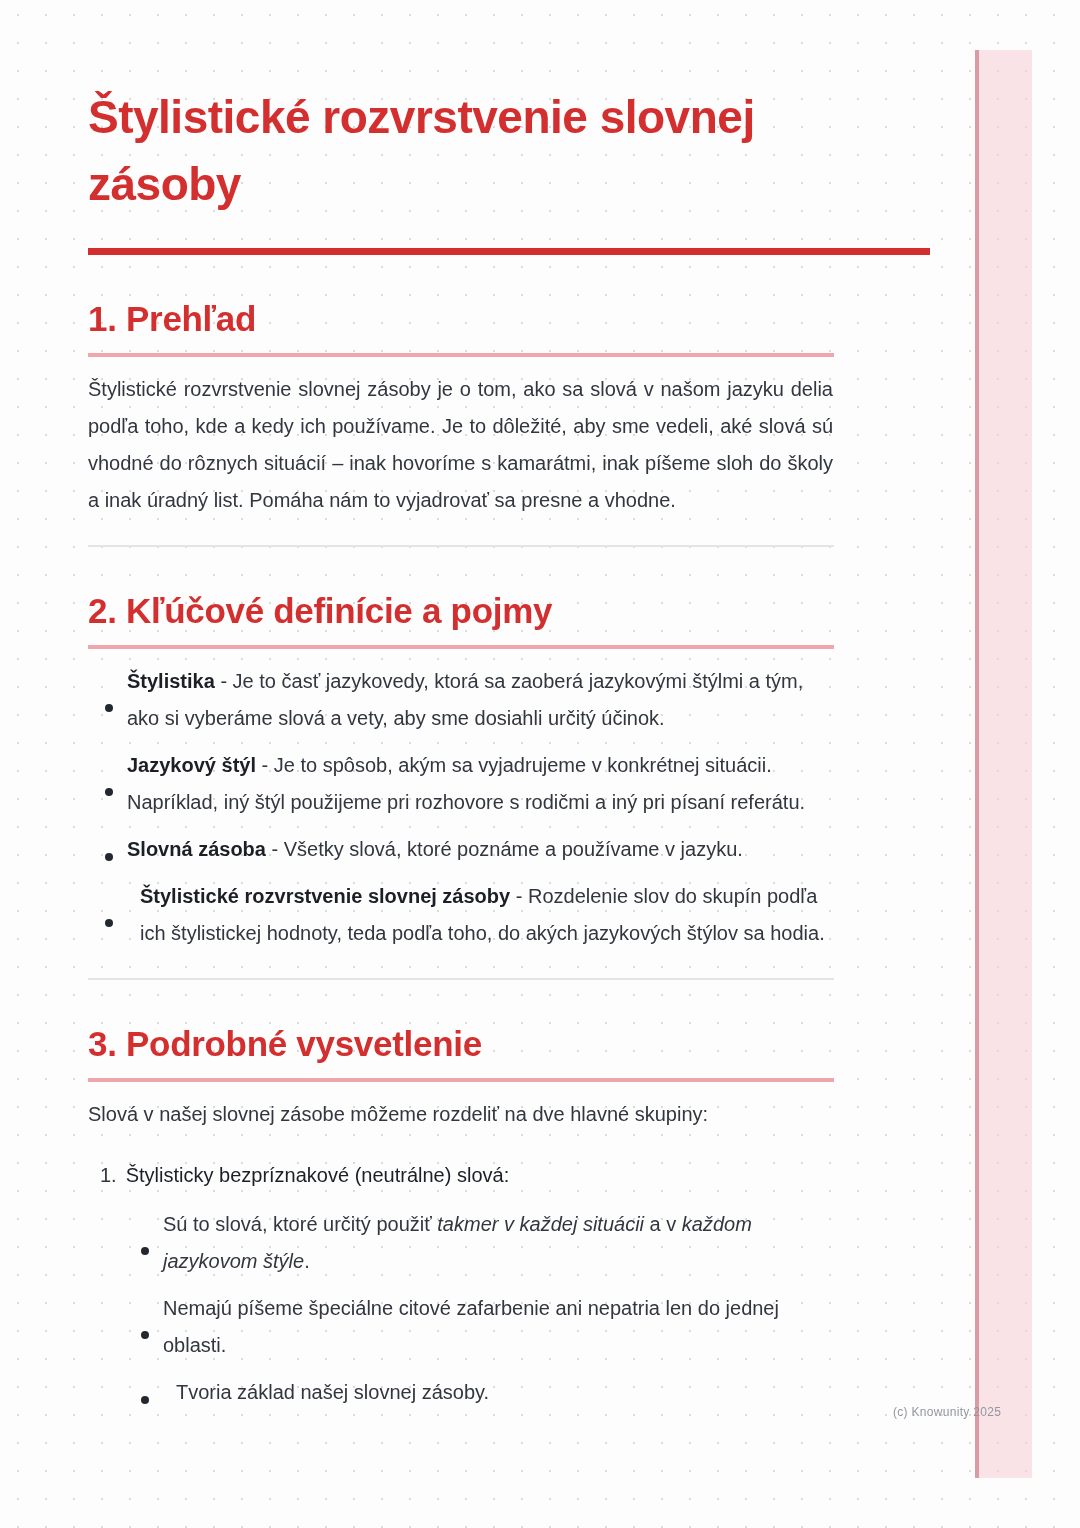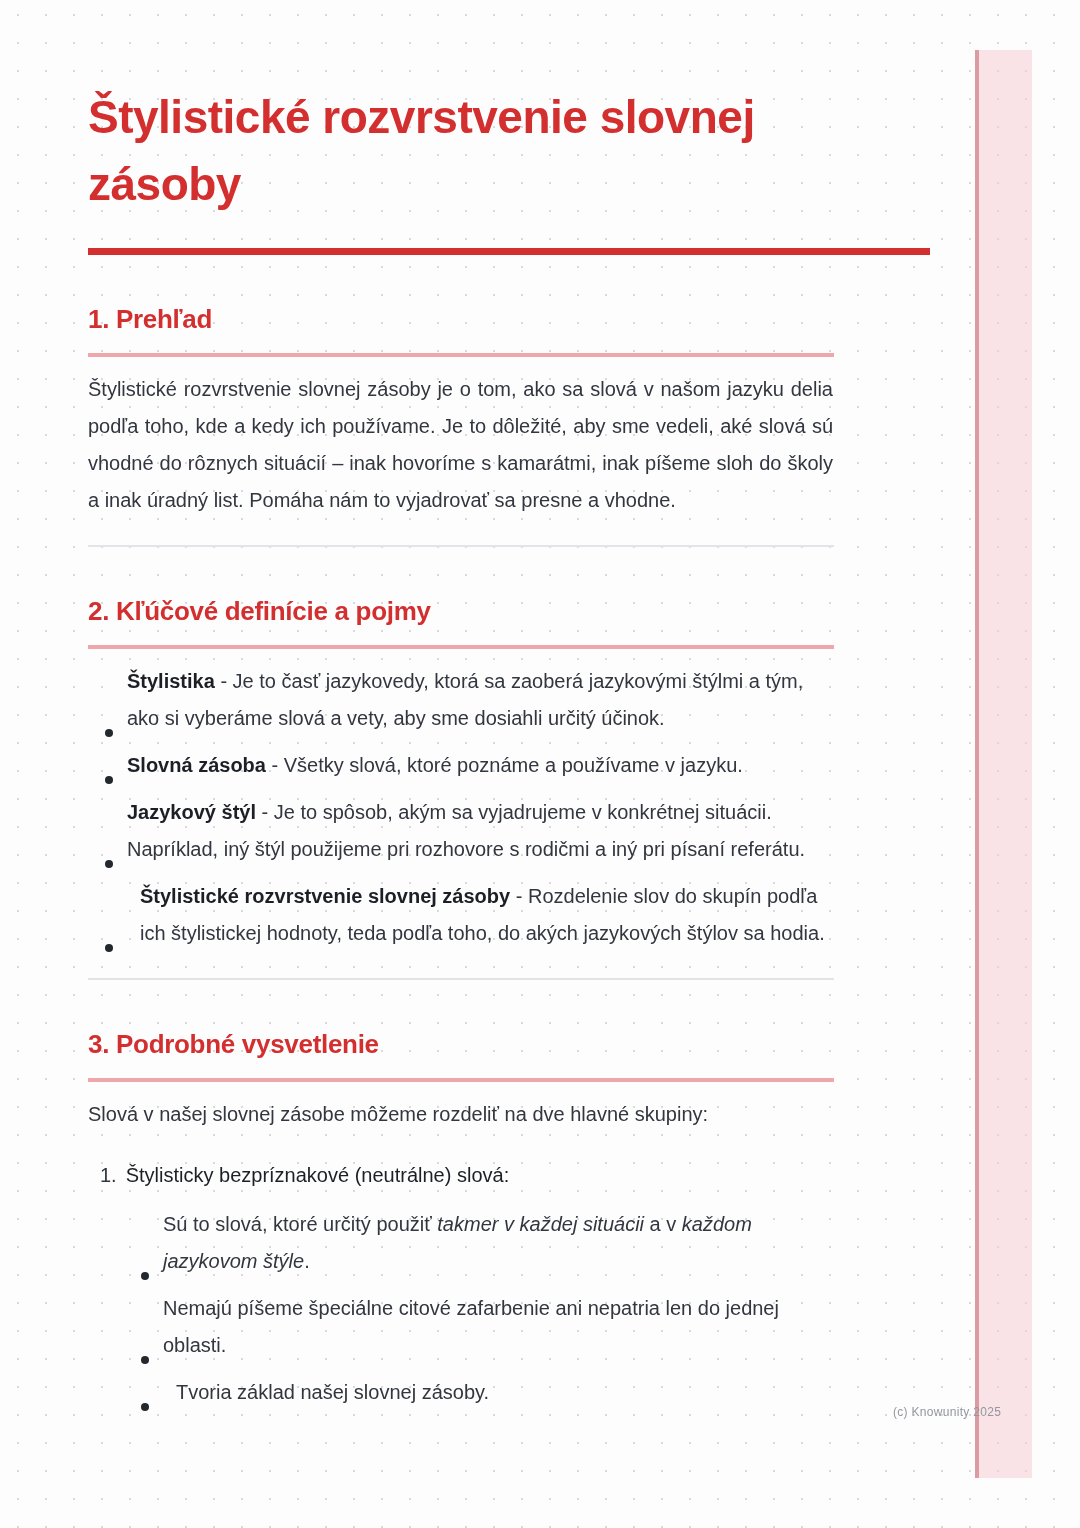--- a/index.html
+++ b/index.html
@@ -18,35 +18,35 @@
   .content { padding:84px 0 0 88px; }
 
   h1 {
     margin:0; max-width:800px;
     font-size:46px; line-height:67px; font-weight:700;
     letter-spacing:-0.5px; color:#d32f2f;
   }
   .title-rule { width:842px; height:7px; margin-top:30px; background:#d32f2f; }
 
   h2 {
-    margin:46px 0 0; font-size:26px; line-height:36px; font-weight:700;
+    margin:46px 0 0; font-size:35px; line-height:36px; font-weight:700;
     letter-spacing:-0.3px; color:#d32f2f;
   }
   .h2-rule { width:746px; height:4px; margin-top:16px; background:#efa7ab; }
 
   .para {
     margin:14px 0 0; width:745px;
     font-size:20px; line-height:37px;
   }
   .justify { text-align:justify; }
 
   .divider { width:746px; height:2px; margin-top:26px; background:#e3e4e8; }
 
   ul.def-list { list-style:none; margin:14px 0 0; padding:0; width:745px; }
-  ul.def-list li { display:flex; align-items:flex-end; padding-left:17px; margin-bottom:10px; }
+  ul.def-list li { display:flex; align-items:center; padding-left:17px; margin-bottom:10px; }
   ul.def-list li:last-child { margin-bottom:0;gap:13px; }
   .marker { flex:none; width:8px; height:8px; border-radius:50%; background:#23272e; margin:15px 14px 0 0; }
   .li-text { flex:1; font-size:20px; line-height:37px; }
   .li-text strong { color:#1c2026; }
   .li-text em { font-style:italic; }
 
   .numbered { display:flex; align-items:flex-start; padding-left:12px; margin-top:24px; width:745px; }
   .num { font-size:20px; line-height:37px; margin-right:9px; }
   .num-title { font-size:20px; line-height:37px; font-weight:400; color:#1c2026; }
 
@@ -84,25 +84,25 @@
     <section>
       <h2>2. Kľúčové definície a pojmy</h2>
       <div class="h2-rule"></div>
       <ul class="def-list">
         <li>
           <span class="marker"></span>
           <span class="li-text"><strong>Štylistika</strong><span> - </span><span>Je to časť jazykovedy, ktorá sa zaoberá jazykovými štýlmi a tým, ako si vyberáme slová a vety, aby sme dosiahli určitý účinok.</span></span>
         </li>
         <li>
           <span class="marker"></span>
-          <span class="li-text"><strong>Slovná zásoba</strong><span> - </span><span>Všetky slová, ktoré poznáme a používame v jazyku.</span></span>
+          <span class="li-text"><strong>Jazykový štýl</strong><span> - </span><span>Je to spôsob, akým sa vyjadrujeme v konkrétnej situácii. Napríklad, iný štýl použijeme pri rozhovore s rodičmi a iný pri písaní referátu.</span></span>
         </li>
         <li>
           <span class="marker"></span>
-          <span class="li-text"><strong>Jazykový štýl</strong><span> - </span><span>Je to spôsob, akým sa vyjadrujeme v konkrétnej situácii. Napríklad, iný štýl použijeme pri rozhovore s rodičmi a iný pri písaní referátu.</span></span>
+          <span class="li-text"><strong>Slovná zásoba</strong><span> - </span><span>Všetky slová, ktoré poznáme a používame v jazyku.</span></span>
         </li>
         <li>
           <span class="marker"></span>
           <span class="li-text"><strong>Štylistické rozvrstvenie slovnej zásoby</strong><span> - </span><span>Rozdelenie slov do skupín podľa ich štylistickej hodnoty, teda podľa toho, do akých jazykových štýlov sa hodia.</span></span>
         </li>
       </ul>
     </section>
 
     <div class="divider"></div>
 

